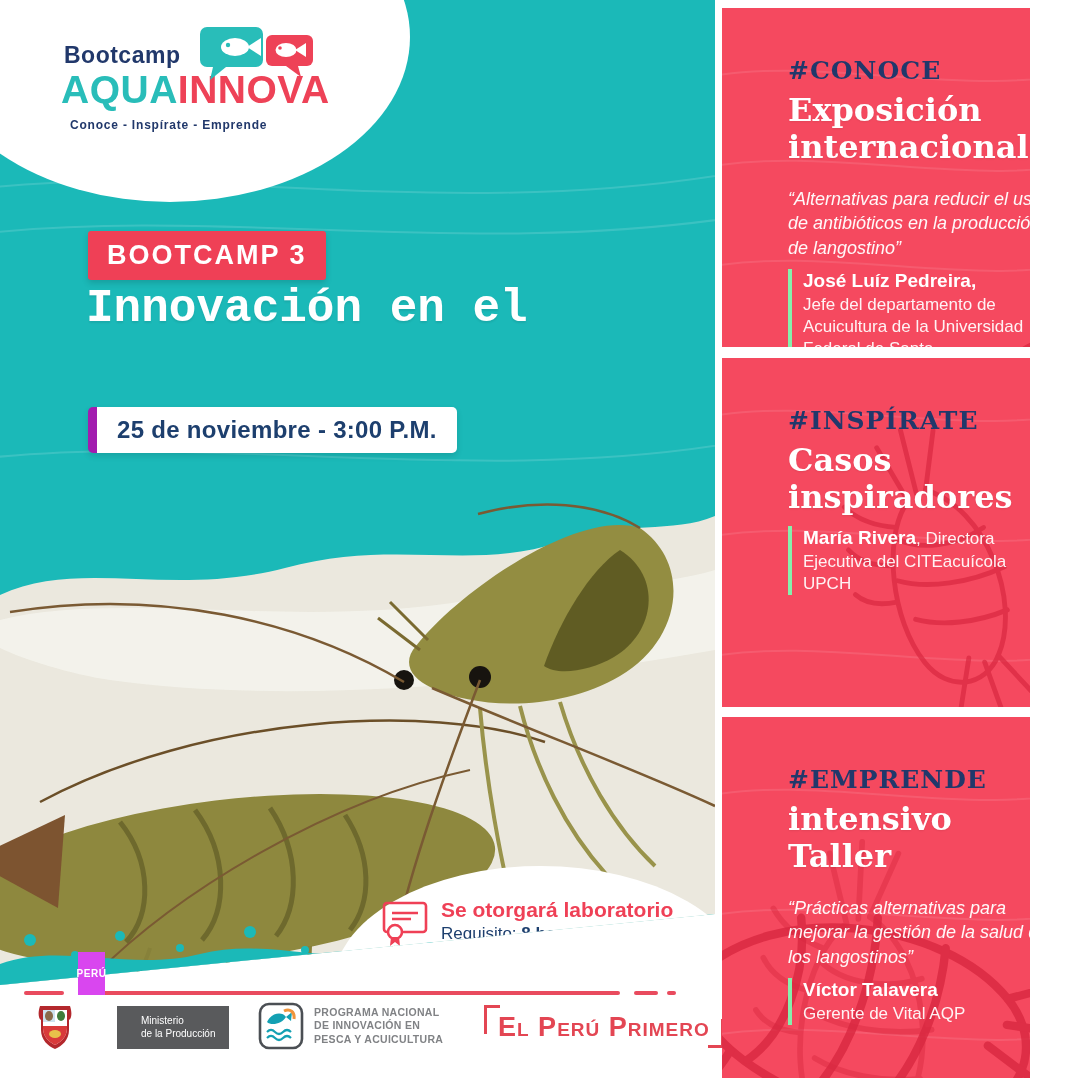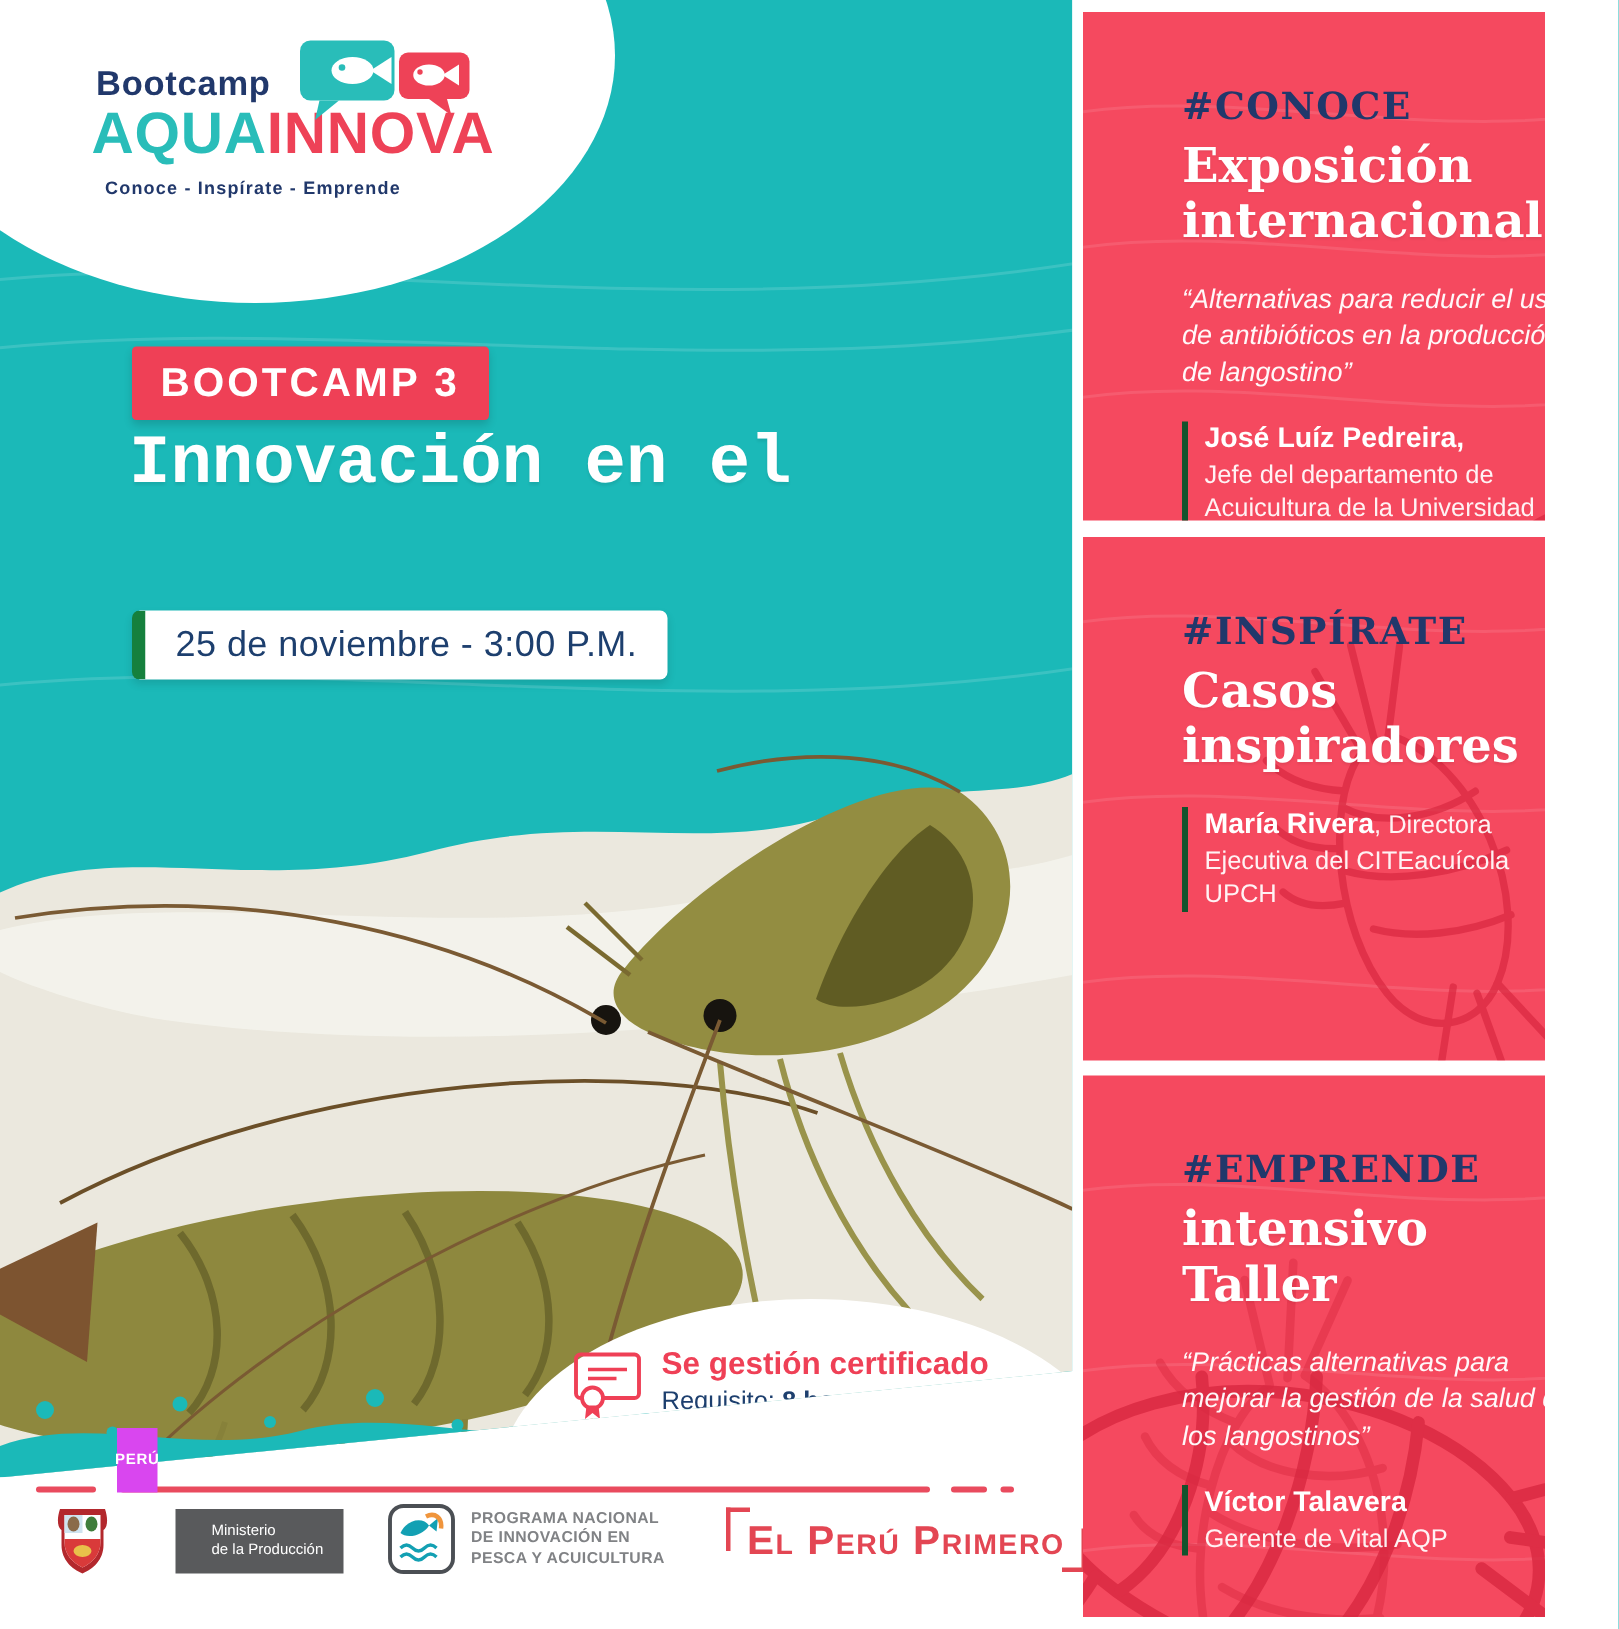--- a/index.html
+++ b/index.html
@@ -33,22 +33,22 @@
   .event-title{
     left:86px;top:282px;width:600px;color:#ffffff;
     font-family:Liberation Mono, monospace;font-weight:bold;font-size:46px;line-height:1.2;
     text-shadow:0 2px 2px rgba(0,0,0,.08);
   }
   .hl{
     background:#ef4056;display:inline-block;padding:0 14px 2px 8px;margin-left:8px;
     border-radius:12px 60px 46px 16px / 12px 34px 30px 16px;transform:rotate(-1deg);
   }
   .date-pill{
-    left:88px;top:407px;background:#ffffff;border-left:9px solid #15803d;border-radius:5px;
-    padding:9px 20px;font-size:24px;font-weight:normal;color:#1d3f6e;letter-spacing:.3px;
+    left:88px;top:407px;background:#ffffff;border-left:9px solid #a21caf;border-radius:5px;
+    padding:9px 20px;font-size:24px;font-weight:bold;color:#1d3f6e;letter-spacing:.3px;
     box-shadow:0 3px 6px rgba(0,0,0,.12);
   }
 
   .photo-svg{left:0;top:470px;}
 
   .cert-blob{
     left:333px;top:866px;width:415px;height:240px;background:#ffffff;border-radius:50%;
   }
   .cert-content{position:absolute;left:48px;top:32px;display:flex;gap:12px;align-items:flex-start;}
   .cert-text .l1{color:#ef4056;font-weight:bold;font-size:21px;}
@@ -86,21 +86,21 @@
     left:722px;width:308px;background:#f5495f;overflow:hidden;color:#ffffff;
   }
   .card1{top:8px;height:339px;}
   .card2{top:358px;height:349px;}
   .card3{top:717px;height:361px;}
   .card .decor{position:absolute;left:0;top:0;pointer-events:none;}
   .card-content{position:absolute;left:66px;top:48px;width:262px;}
   .hashtag{font-family:"DejaVu Serif",serif;font-weight:bold;font-size:25px;color:#21386b;letter-spacing:1px;}
   .card-heading{font-family:"DejaVu Serif",serif;font-weight:bold;font-size:32px;line-height:1.17;margin-top:7px;text-shadow:0 1px 2px rgba(0,0,0,.08);}
   .quote{font-style:italic;font-size:18px;line-height:1.36;margin-top:20px;color:rgba(255,255,255,.96);}
-  .speaker{border-left:4px solid #14532d;padding-left:11px;margin-top:21px;line-height:1.3;}
+  .speaker{border-left:4px solid #86efac;padding-left:11px;margin-top:9px;line-height:1.3;}
   .speaker .name{font-weight:bold;font-size:19px;}
   .speaker .role{font-size:17px;color:rgba(255,255,255,.93);}
   .speaker .role.block{display:block;}
   .hidden-defs{position:absolute;width:0;height:0;overflow:hidden;}
 </style>
 </head>
 <body>
 
 <svg class="hidden-defs" aria-hidden="true">
   <symbol id="shrimp" viewBox="-30 0 260 160">
@@ -231,21 +231,21 @@
   <div class="abs cert-blob">
     <div class="cert-content">
       <svg width="48" height="48" viewBox="0 0 48 48">
         <rect x="3" y="5" width="42" height="29" rx="3" fill="none" stroke="#ef4056" stroke-width="2.6"></rect>
         <line x1="11" y1="15" x2="37" y2="15" stroke="#ef4056" stroke-width="2.4"></line>
         <line x1="11" y1="21" x2="30" y2="21" stroke="#ef4056" stroke-width="2.4"></line>
         <circle cx="14" cy="34" r="7" fill="#ffffff" stroke="#ef4056" stroke-width="2.6"></circle>
         <path d="M10,39 L9,48 L14,44 L19,48 L18,39 Z" fill="#ef4056"></path>
       </svg>
       <div class="cert-text">
-        <div class="l1">Se gestión certificado</div>
+        <div class="l1">Se otorgará laboratorio</div>
         <div class="l2"><span>Requisito: </span><b>8 horas</b><span> de participación</span></div>
       </div>
     </div>
   </div>
 </div>
 
 <div class="abs divider">
   <span class="d1"></span>
     <span class="d2"></span>
     <span class="d3"></span>

